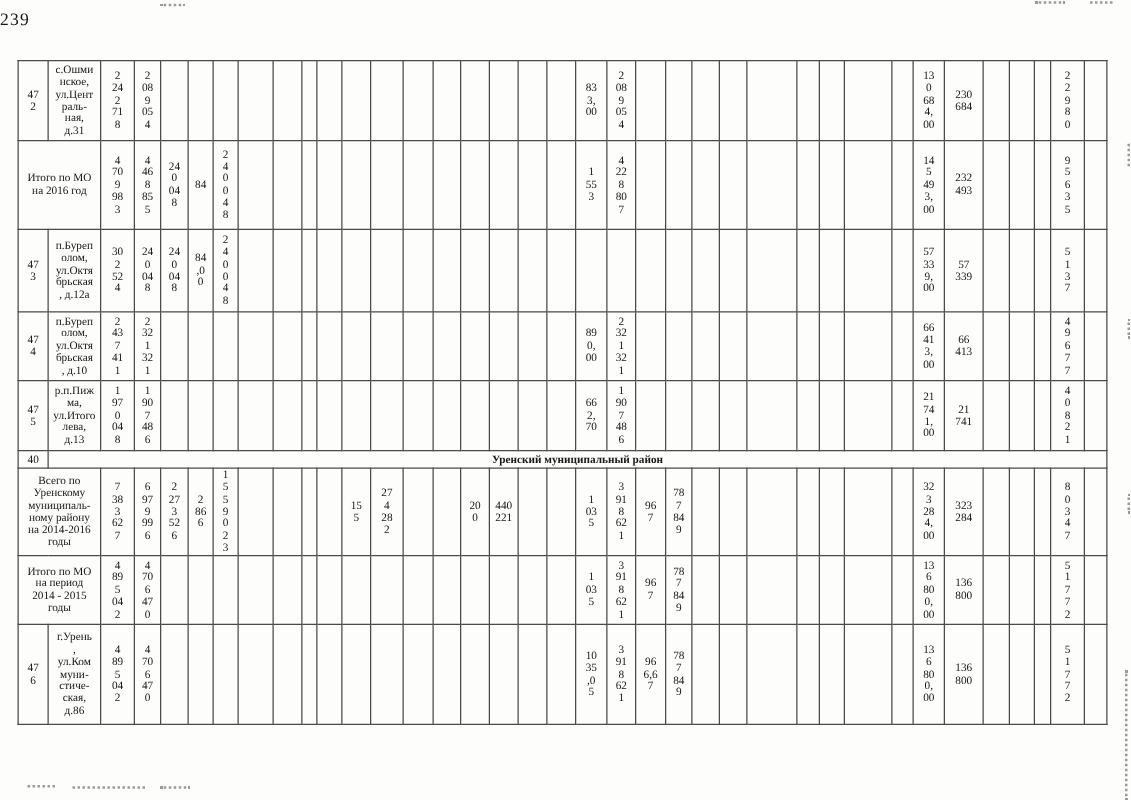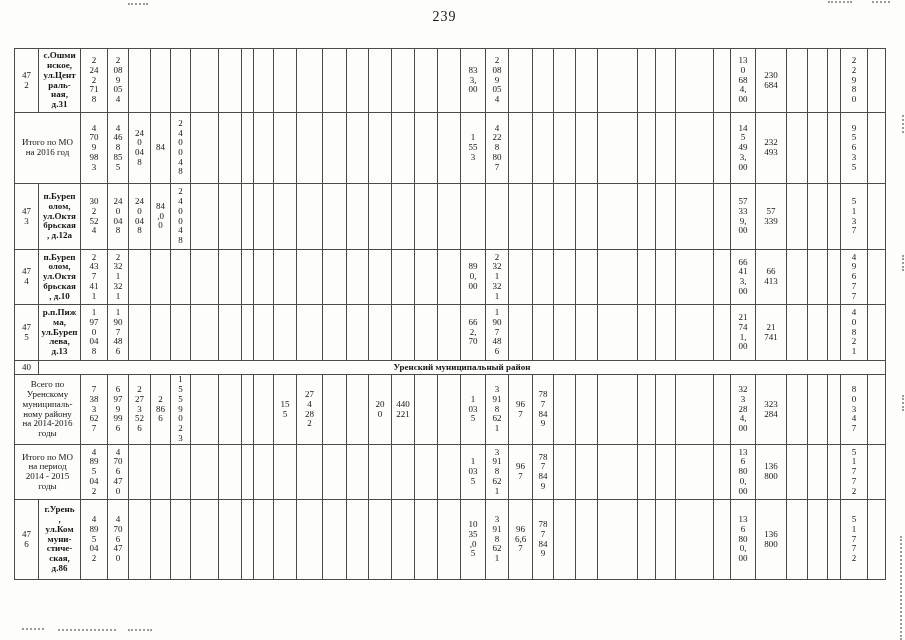--- a/index.html
+++ b/index.html
@@ -6,41 +6,41 @@
   .page{
     position:relative;
     width:905px;height:640px;
     background:#fdfdfb;
     overflow:hidden;
     font-family:"Liberation Serif", serif;
     color:#161616;
   }
   .page-number{
     position:absolute;top:9px;left:0;width:889px;
-    text-align:center;font-size:14px;letter-spacing:1px;
+    font-size:14px;letter-spacing:1px;
   }
   table.doc-table{
     position:absolute;left:14px;top:48px;
     border-collapse:collapse;table-layout:fixed;
     width:871px;
     border:1.5px solid #2c2c2c;
   }
   table.doc-table td{
     border:1px solid #4a4a4a;
     padding:0;
     vertical-align:middle;
     text-align:center;
     font-size:9px;
     line-height:1.08;
     white-space:pre-line;
     overflow:hidden;
     box-sizing:border-box;
   }
   td.addr{
-    text-align:left;padding:1px 0 1px 2px;font-size:9.5px;line-height:1.12;font-weight:bold;
+    text-align:left;padding:1px 0 1px 2px;font-size:9.5px;line-height:1.12;
   }
   td.label{
     text-align:left;padding:1px 0 1px 3px;font-size:10px;line-height:1.2;white-space:pre-line;
   }
   td.section{
     text-align:center;font-size:10.5px;font-weight:600;line-height:1.0;
   }
   td.num{font-size:9px;}
   
   .artifact{position:absolute;}
@@ -363,21 +363,21 @@
 6
 7
 7</td>
           <td class="empty"></td>
         </tr>
         <tr style="height: 56px;">
           <td class="num">47
 5</td>
           <td class="addr">р.п.Пиж
 ма,
-ул.Буреп
+ул.Итого
 лева,
 д.13</td>
           <td class="num">1
 97
 0
 04
 8</td>
           <td class="num">1
 90
 7

